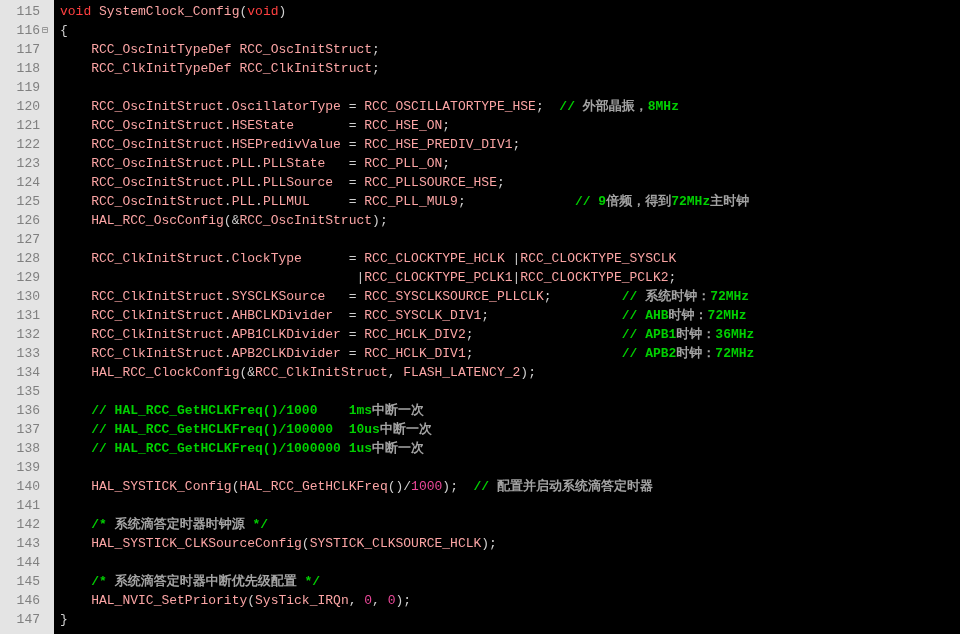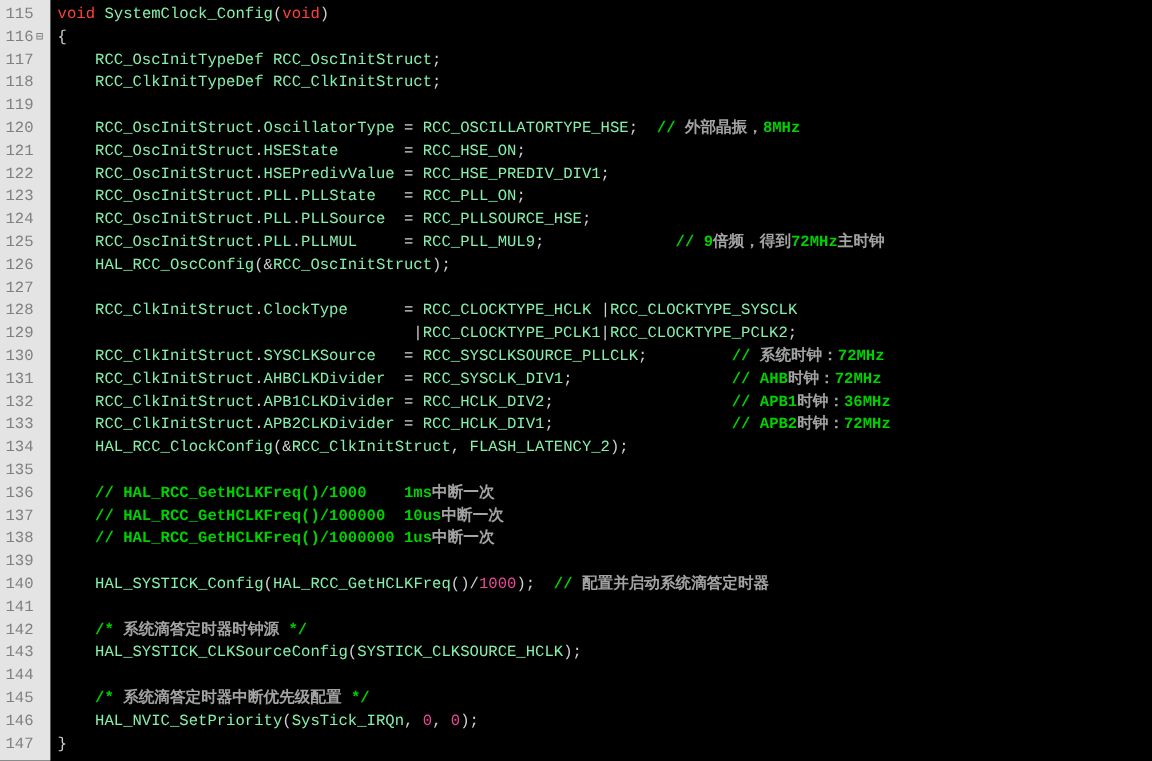--- a/index.html
+++ b/index.html
@@ -14,21 +14,21 @@
   .editor {
     display: flex;
     width: 960px;
     height: 634px;
     background: #000000;
   }
   .gutter {
     background: #e4e4e4;
     color: #808080;
     text-align: right;
-    padding: 2px 4px 2px 4px;
+    padding: 2px 4px 2px 16px;
     user-select: none;
     flex-shrink: 0;
     width: 34px;
   }
   .gutter-line {
     height: 19px;
     white-space: nowrap;
   }
   .fold {
     display: inline-block;
@@ -43,21 +43,21 @@
     flex: 1;
     padding: 2px 0 2px 6px;
     white-space: pre;
     color: #c0c0c0;
     overflow: hidden;
   }
   .code-line {
     height: 19px;
   }
   .kw-red   { color: #ff4040; }        
-  .kw-cyan  { color: #86efac; }        
+  .kw-cyan  { color: #fca5a5; }        
   .kw-white { color: #d0d0d0; }        
   .kw-green { color: #00d000; font-weight: bold; }        
   .kw-yellow{ color: #a3a3a3; font-weight: bold; }        
   .kw-mag   { color: #ec4899; }
 </style>
 </head>
 <body>
 
 <div class="editor">
   <div class="gutter" id="gutter">

